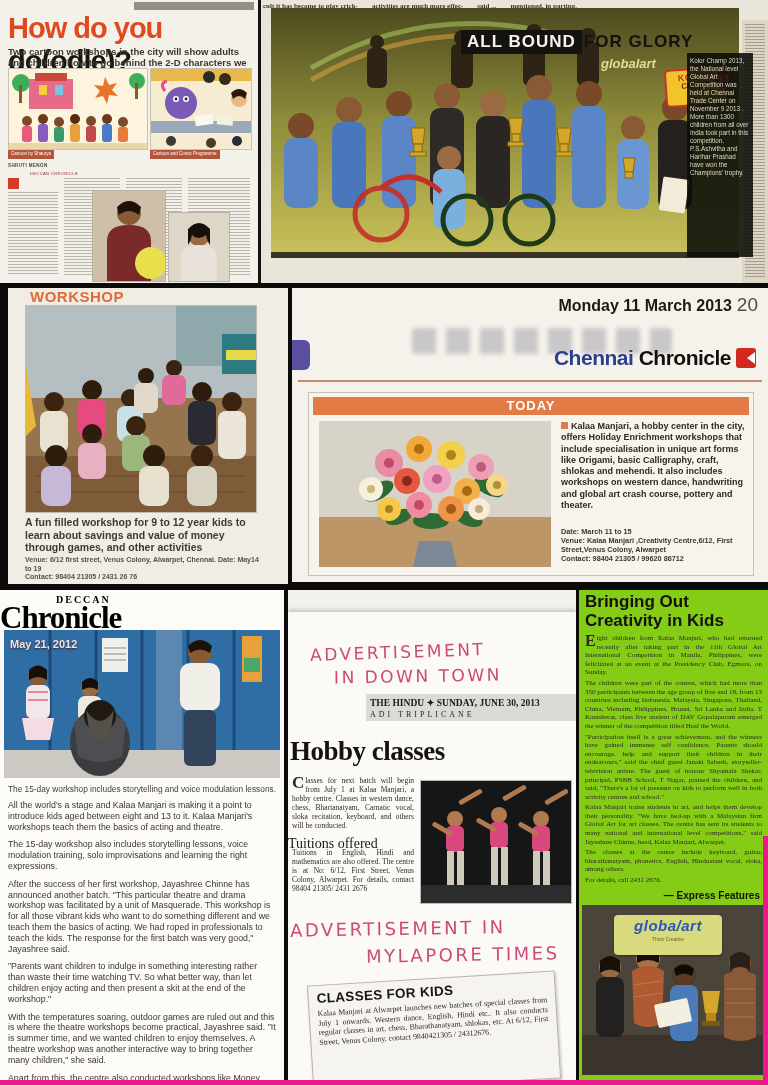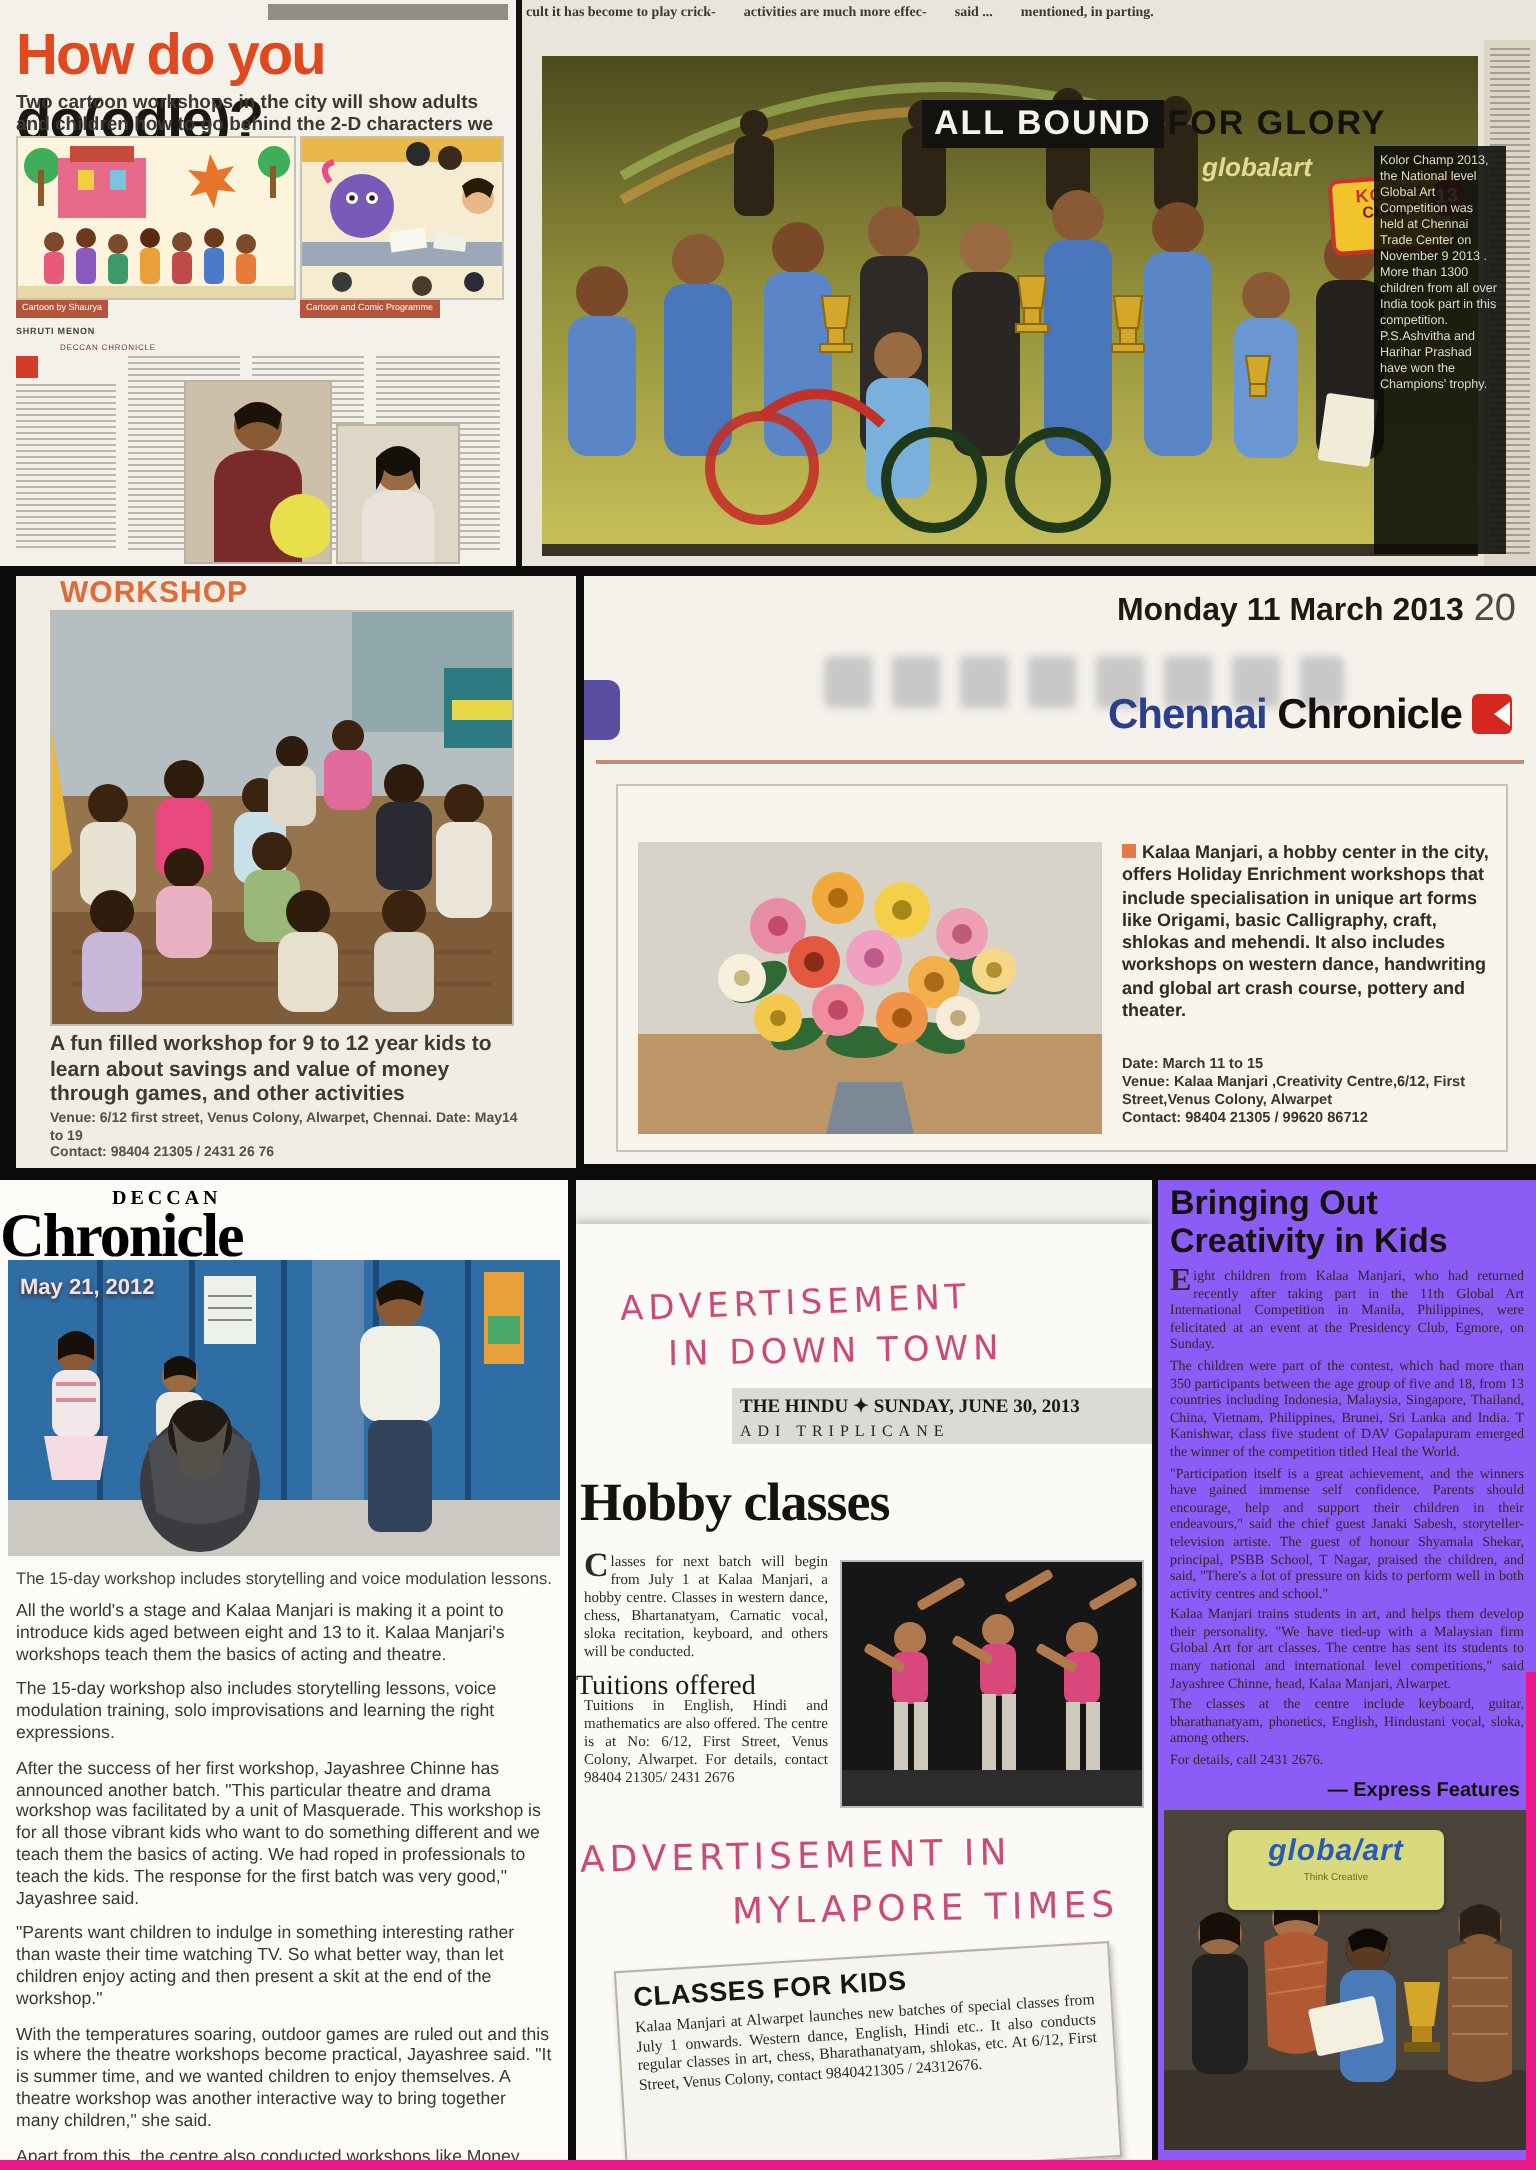--- a/index.html
+++ b/index.html
@@ -25,21 +25,21 @@
   #secA .byline{position:absolute;left:8px;top:163px;font-size:4.5px;font-weight:bold;color:#4a443a;letter-spacing:.4px;}
   #secA .byorg{position:absolute;left:30px;top:171px;font-size:4px;color:#8a2a2a;letter-spacing:.4px;}
   #secA .dropflag{position:absolute;left:8px;top:178px;width:11px;height:11px;background:#d23c28;}
   .bodycol{position:absolute;top:178px;height:98px;}
   .photoA{position:absolute;border:1px solid #b8b2a4;}
   
   #secB{left:261px;top:0;width:507px;height:283px;background:#e9e5da;}
   #secB .fragrow{position:absolute;top:2px;left:2px;width:470px;display:flex;gap:14px;font-family:"Liberation Serif",serif;font-size:7px;color:#3d382f;font-weight:bold;}
   #secB .rightcol{position:absolute;right:0;top:20px;width:26px;height:263px;background:#ddd6c6;}
   #secB .rightcol .tlines{position:absolute;left:3px;right:3px;top:4px;bottom:4px;}
-  #gloryPhoto{position:absolute;left:10px;top:28px;width:468px;height:250px;}
+  #gloryPhoto{position:absolute;left:10px;top:8px;width:468px;height:250px;}
   #gloryHead{position:absolute;left:190px;top:24px;font-size:17px;font-weight:bold;letter-spacing:1px;font-family:"Liberation Sans",sans-serif;}
   #gloryHead .w{background:#14120e;color:#f6f3ea;padding:2px 6px 3px 6px;}
   #gloryHead .b{color:#14120e;padding:2px 2px;}
   #gloryBrand{position:absolute;left:330px;top:48px;color:#f0e8a0;font-size:13px;font-weight:bold;font-style:italic;opacity:.9;}
   #kolorSign{position:absolute;left:396px;top:62px;width:58px;height:34px;background:#f2c42c;border-radius:3px;transform:rotate(-4deg);text-align:center;box-shadow:0 0 0 2px #c8342c;}
   #kolorSign .k1{font-size:9px;font-weight:bold;color:#c8342c;display:block;line-height:10px;margin-top:2px;letter-spacing:.5px;}
   #kolorSign .k2{font-size:8px;font-weight:bold;color:#7a1a14;display:block;line-height:8px;}
   #kolorSign .k3{position:absolute;right:-8px;top:2px;width:18px;height:18px;background:#c8342c;color:#fff;border-radius:50%;font-size:10px;font-weight:bold;line-height:18px;text-align:center;}
   #gloryCap{position:absolute;left:416px;top:45px;width:60px;height:196px;background:rgba(10,12,8,.88);color:#dfdcc2;font-size:6.3px;line-height:8px;padding:4px 3px;}
   
@@ -89,21 +89,21 @@
   #hobbyIntro::first-letter{font-size:17px;float:left;line-height:14px;margin-right:1px;font-weight:bold;}
   #tuitHead{position:absolute;left:0;top:246px;font-family:"Liberation Serif",serif;font-size:14px;font-weight:normal;color:#1c1913;}
   #tuitBody{position:absolute;left:4px;top:258px;width:122px;font-family:"Liberation Serif",serif;font-size:7.5px;line-height:9px;color:#2e2a23;text-align:justify;}
   #dancersPhoto{position:absolute;left:132px;top:190px;width:150px;height:122px;border:1px solid #bbb;}
   #hand2a{left:2px;top:328px;font-size:18px;transform:rotate(-1deg);}
   #hand2b{left:78px;top:354px;font-size:18px;transform:rotate(-1deg);}
   #kidsBox{position:absolute;left:22px;top:388px;width:230px;height:96px;background:#f6f4ee;border:1px solid #b8b2a4;box-shadow:1px 2px 3px rgba(0,0,0,.25);transform:rotate(-3.5deg);padding:5px 8px;}
   #kidsBox .t{font-size:13.5px;font-weight:bold;color:#191611;letter-spacing:.3px;}
   #kidsBox .b{font-family:"Liberation Serif",serif;font-size:7.8px;line-height:9.6px;color:#2c2822;margin-top:3px;text-align:justify;}
   
-  #secG{left:579px;top:590px;width:189px;height:490px;background:#8b5cf6;}
+  #secG{left:579px;top:590px;width:189px;height:490px;background:#84cc16;}
   #secG .head{position:absolute;left:6px;top:2px;width:178px;font-size:17px;line-height:19px;font-weight:bold;color:#14110c;}
   #secG .body{position:absolute;left:6px;top:44px;width:177px;font-family:"Liberation Serif",serif;font-size:7px;line-height:8.6px;color:#2e2a22;text-align:justify;}
   #secG .body p{margin:0 0 2px 0;}
   #secG .body p.first::first-letter{font-size:16px;float:left;line-height:13px;margin-right:1px;font-weight:bold;}
   #secG .sign{position:absolute;right:8px;top:300px;font-size:10px;font-weight:bold;color:#14110c;}
   #gaPhoto{position:absolute;left:3px;top:315px;width:183px;height:170px;}
   #gaBanner{position:absolute;left:32px;top:10px;width:108px;height:40px;background:#d9d97e;border-radius:4px;text-align:center;box-shadow:0 1px 2px rgba(0,0,0,.4);}
   #gaBanner .b1{font-size:15px;font-weight:bold;font-style:italic;color:#2a5ab8;line-height:22px;letter-spacing:.5px;}
   #gaBanner .b2{font-size:5px;color:#6a6a20;line-height:4px;}
   
@@ -342,20 +342,21 @@
   </div>
 
   <div class="sec" id="secD">
     <div class="dateline"><span>Monday 11 March 2013</span><span class="pageno">20</span></div>
     <div class="ghost"></div>
     <div class="purpleblob"></div>
     <div class="brand"><span class="city">Chennai</span> <span class="name">Chronicle</span><span class="chronIcon"></span></div>
     <div class="rule"></div>
 
     <div id="todayBox">
+      <div id="todayBar">TODAY</div>
       <div id="flowerPhoto">
         <svg width="232" height="146" viewBox="0 0 232 146">
           <rect width="232" height="96" fill="#d8d3c8"></rect>
             <rect y="96" width="232" height="50" fill="#bd9668"></rect>
           <path d="M100 120 l32 0 6 26 -44 0z" fill="#7c8896"></path>
           <g fill="#2f6a34">
               <ellipse cx="60" cy="70" rx="16" ry="8" transform="rotate(-30 60 70)"></ellipse>
               <ellipse cx="170" cy="66" rx="16" ry="8" transform="rotate(28 170 66)"></ellipse>
               <ellipse cx="112" cy="100" rx="18" ry="8"></ellipse>
               <ellipse cx="80" cy="96" rx="14" ry="7" transform="rotate(-20 80 96)"></ellipse>

